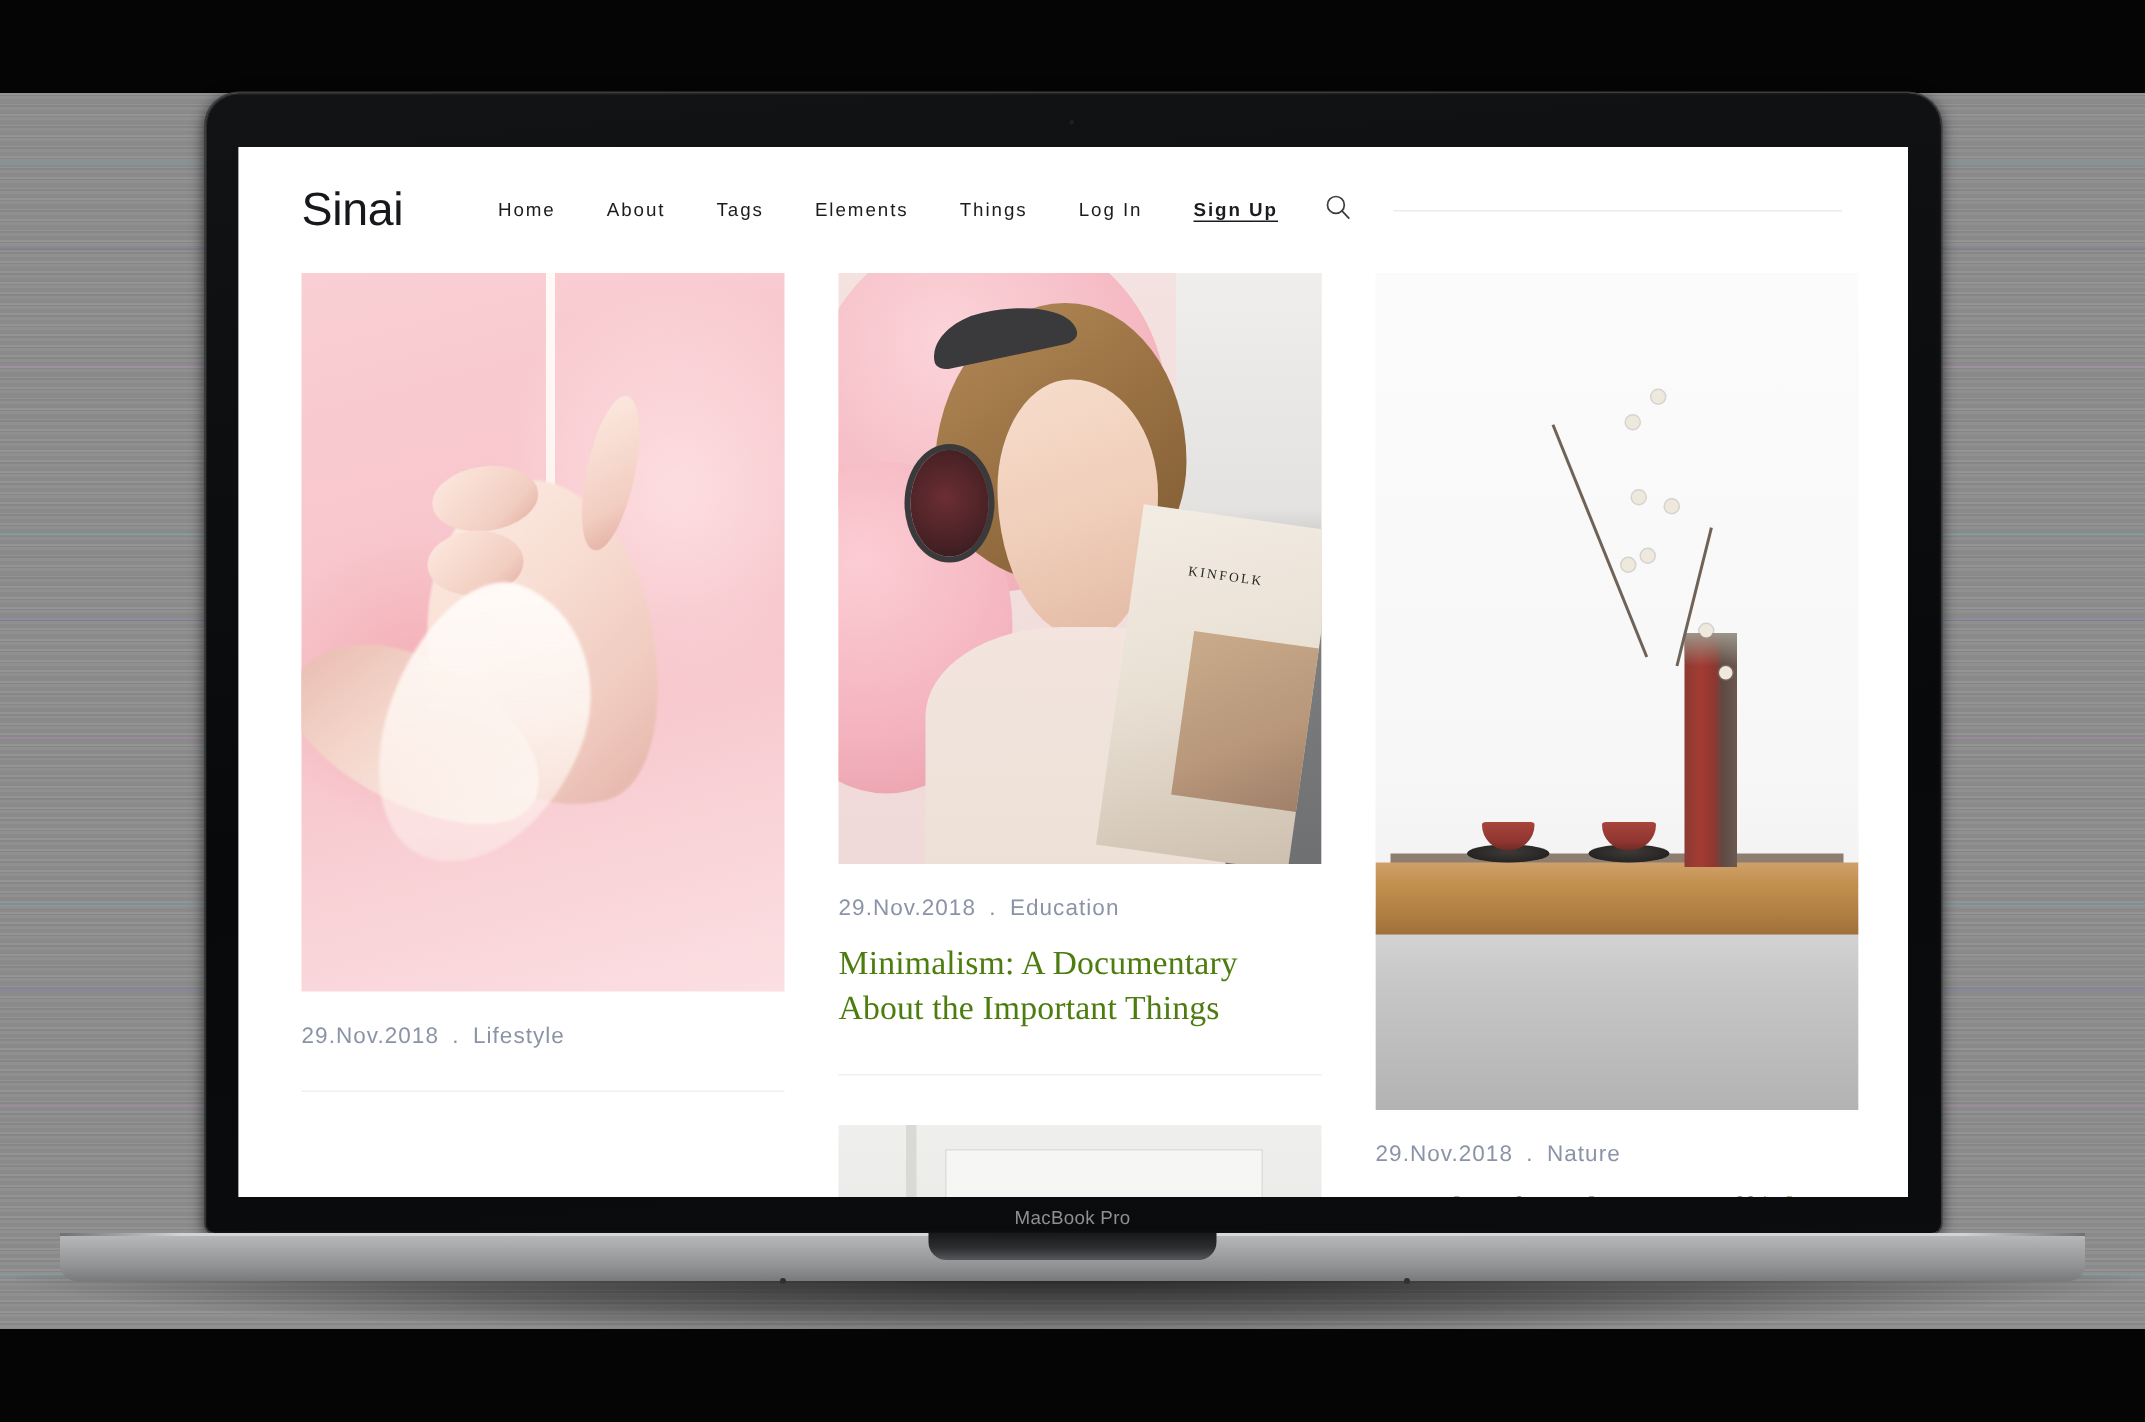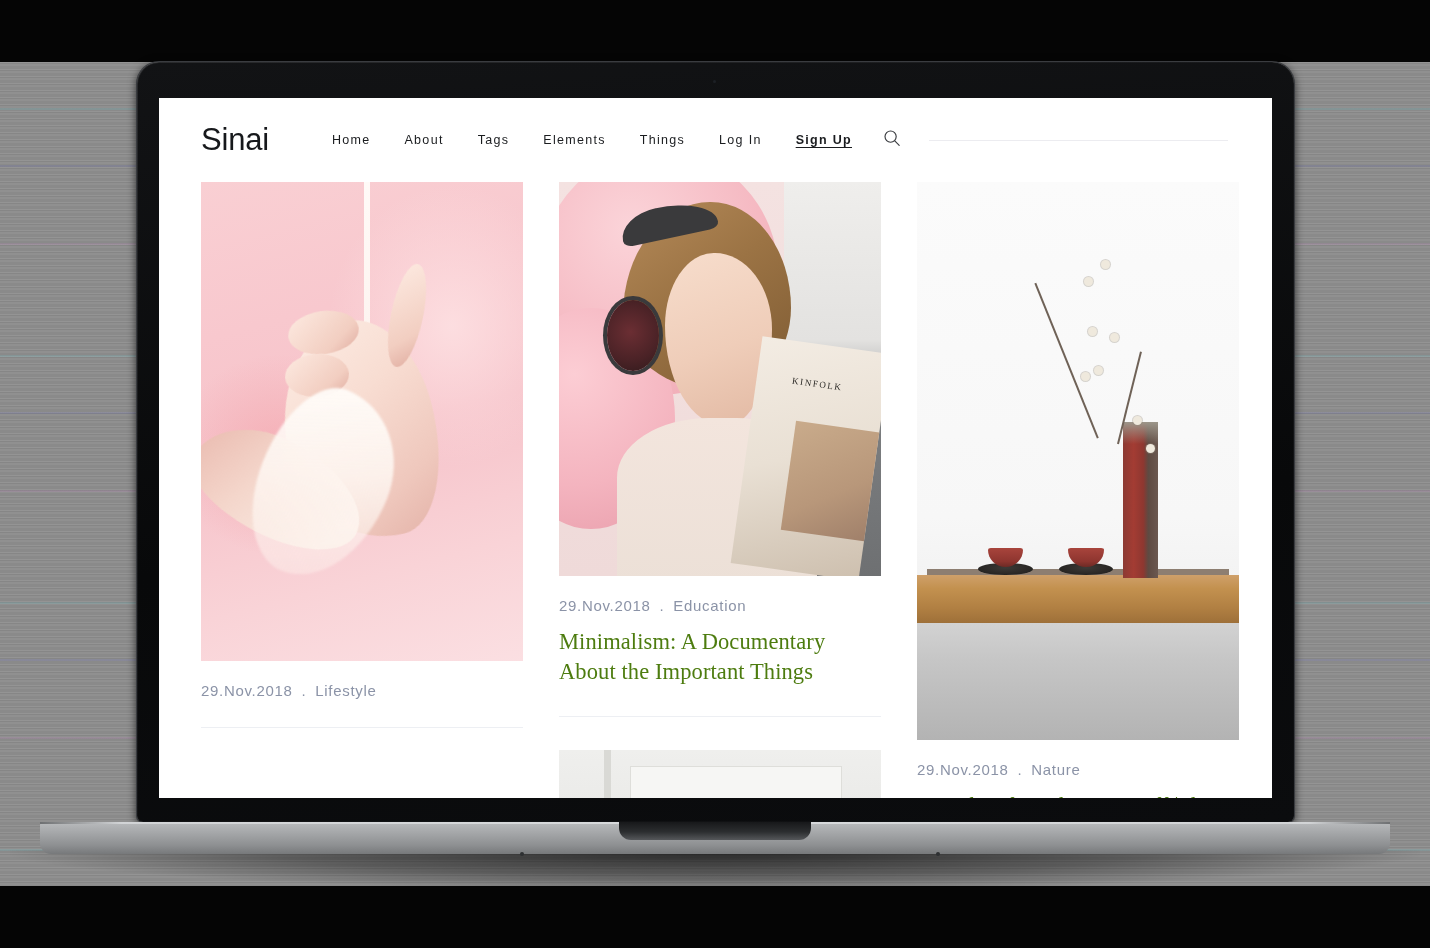--- a/index.html
+++ b/index.html
@@ -578,18 +578,19 @@
               <span>Nature</span>
             </div>
             <h2 class="title">A Rich Life with Less Stuff | the</h2>
           </div>
         </div>
 
       </div>
     </div>
   </div>
 
+  <div class="chin-label">MacBook Pro</div>
   <div class="base"></div>
   <div class="notch"></div>
   <div class="foot-l"></div>
   <div class="foot-r"></div>
   <div class="base-shadow"></div>
 </div>
 
 </body></html>

